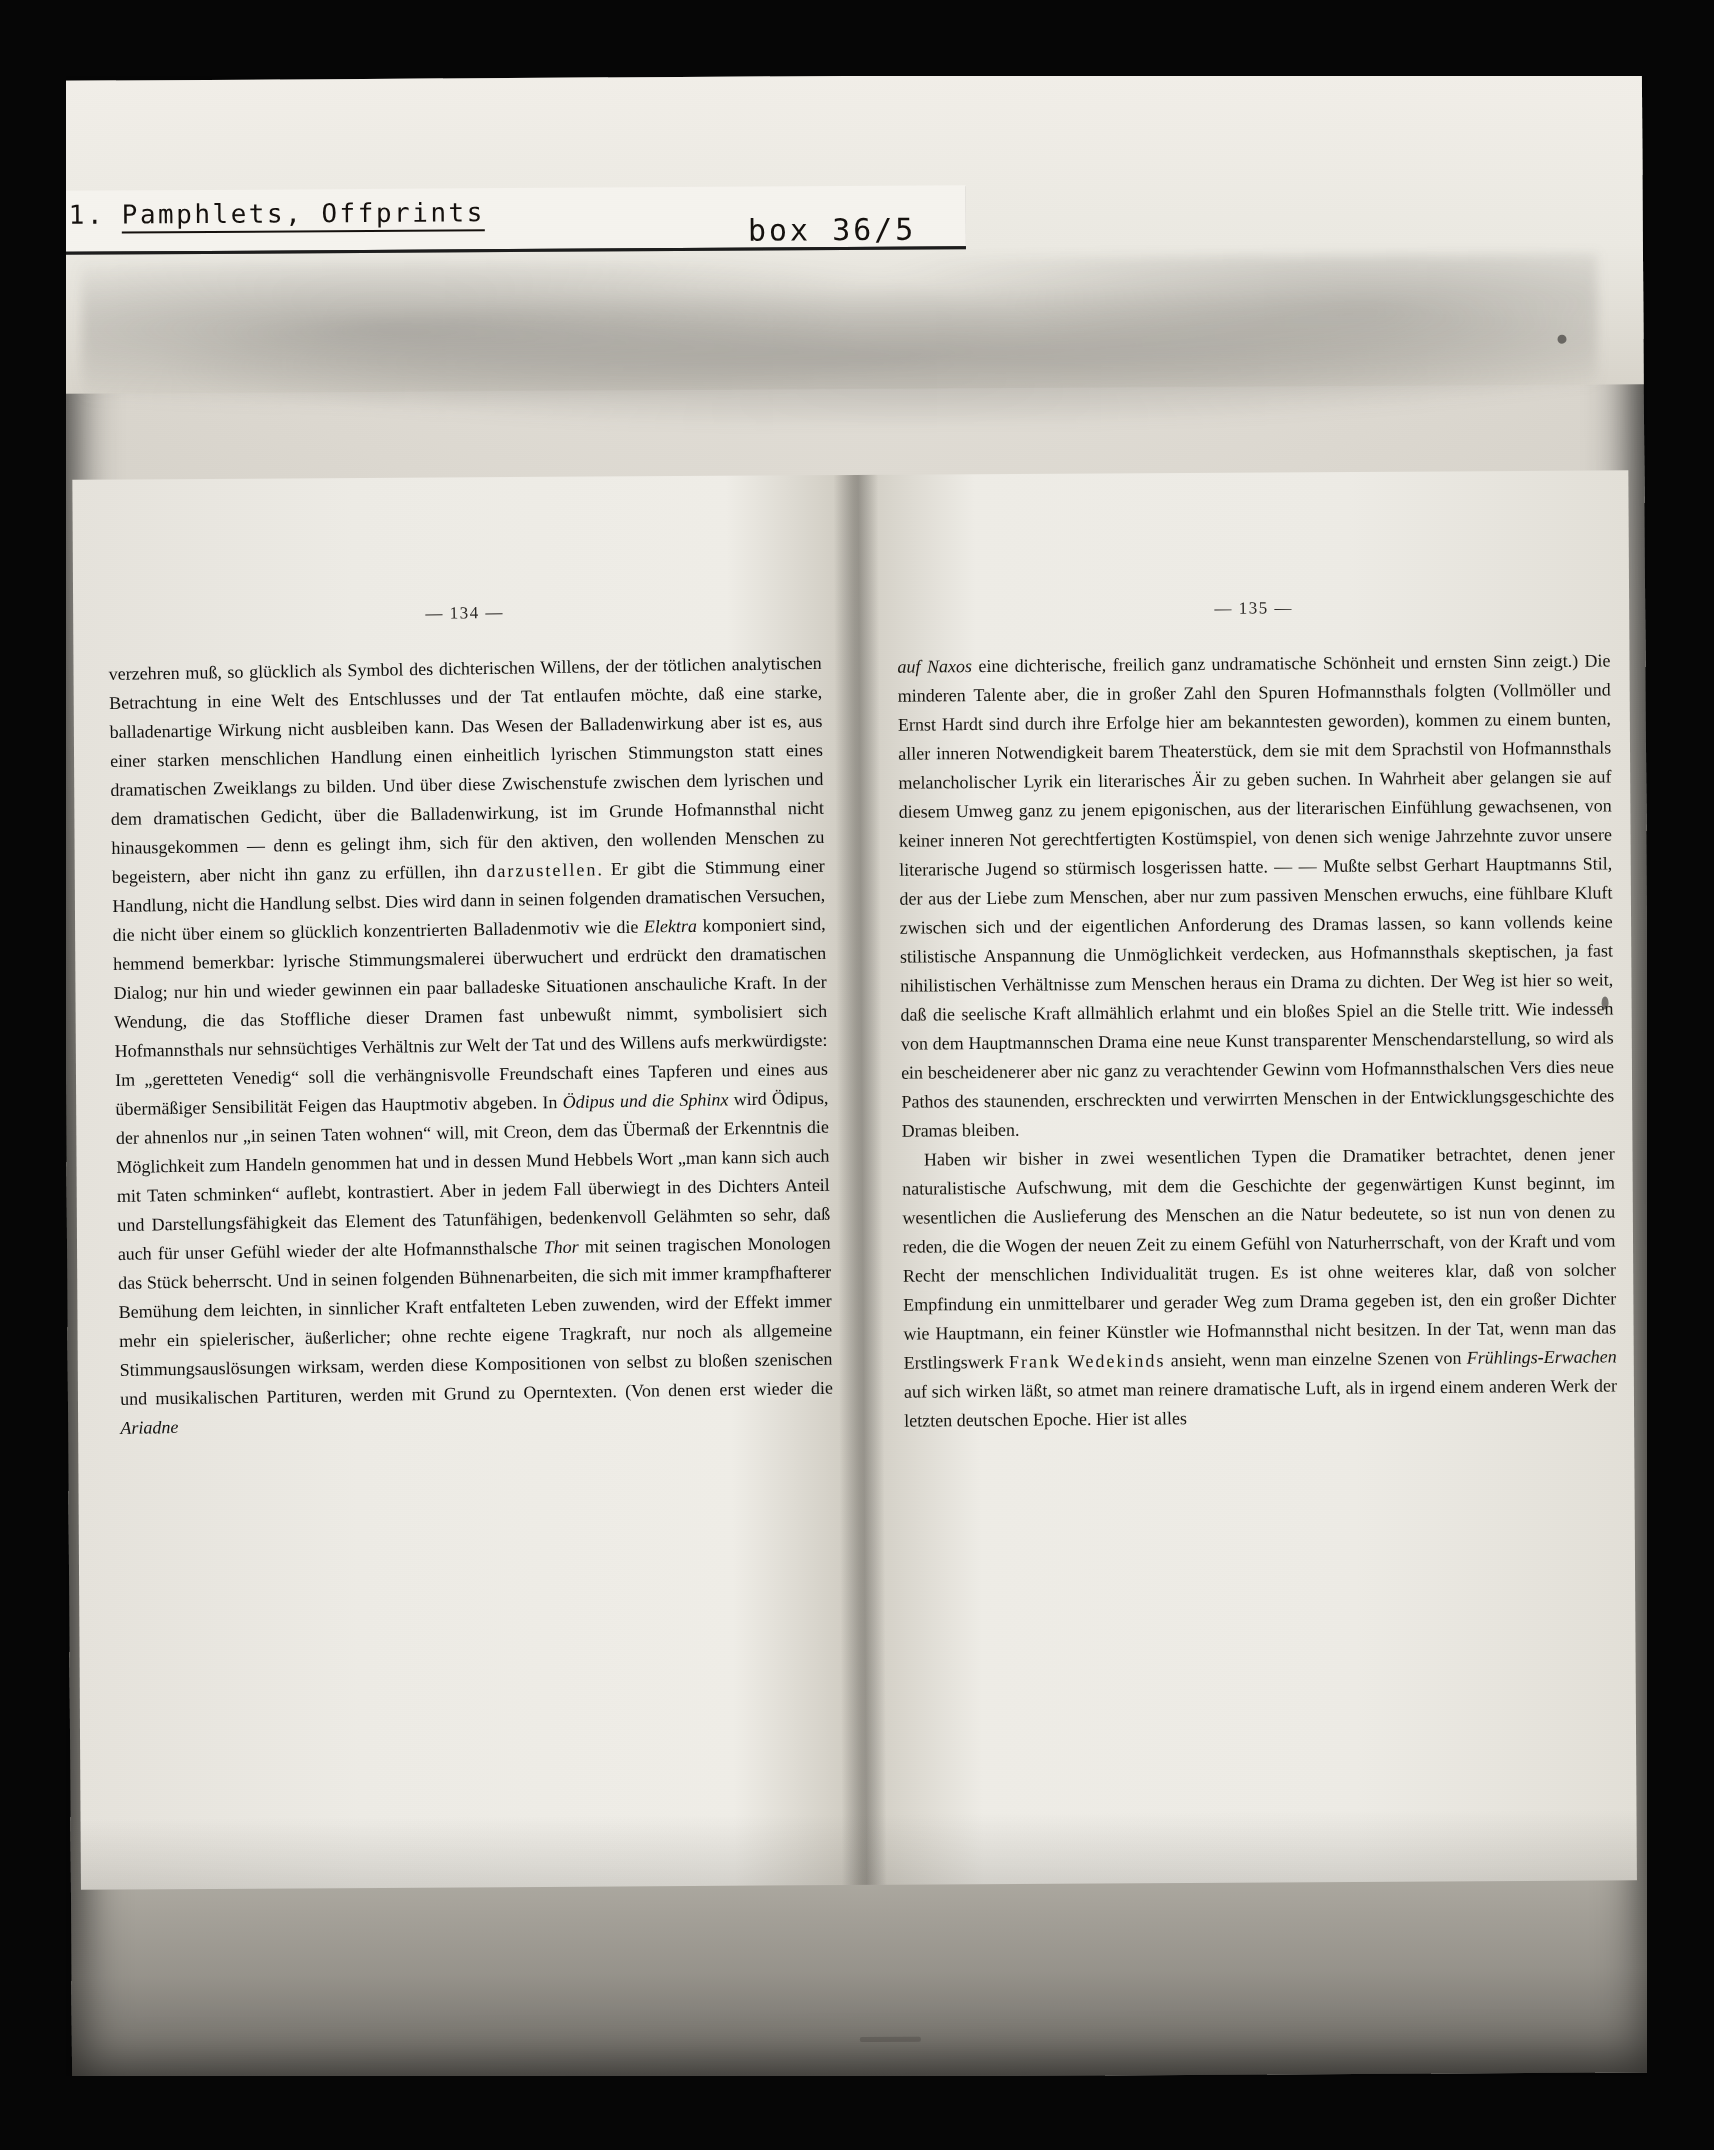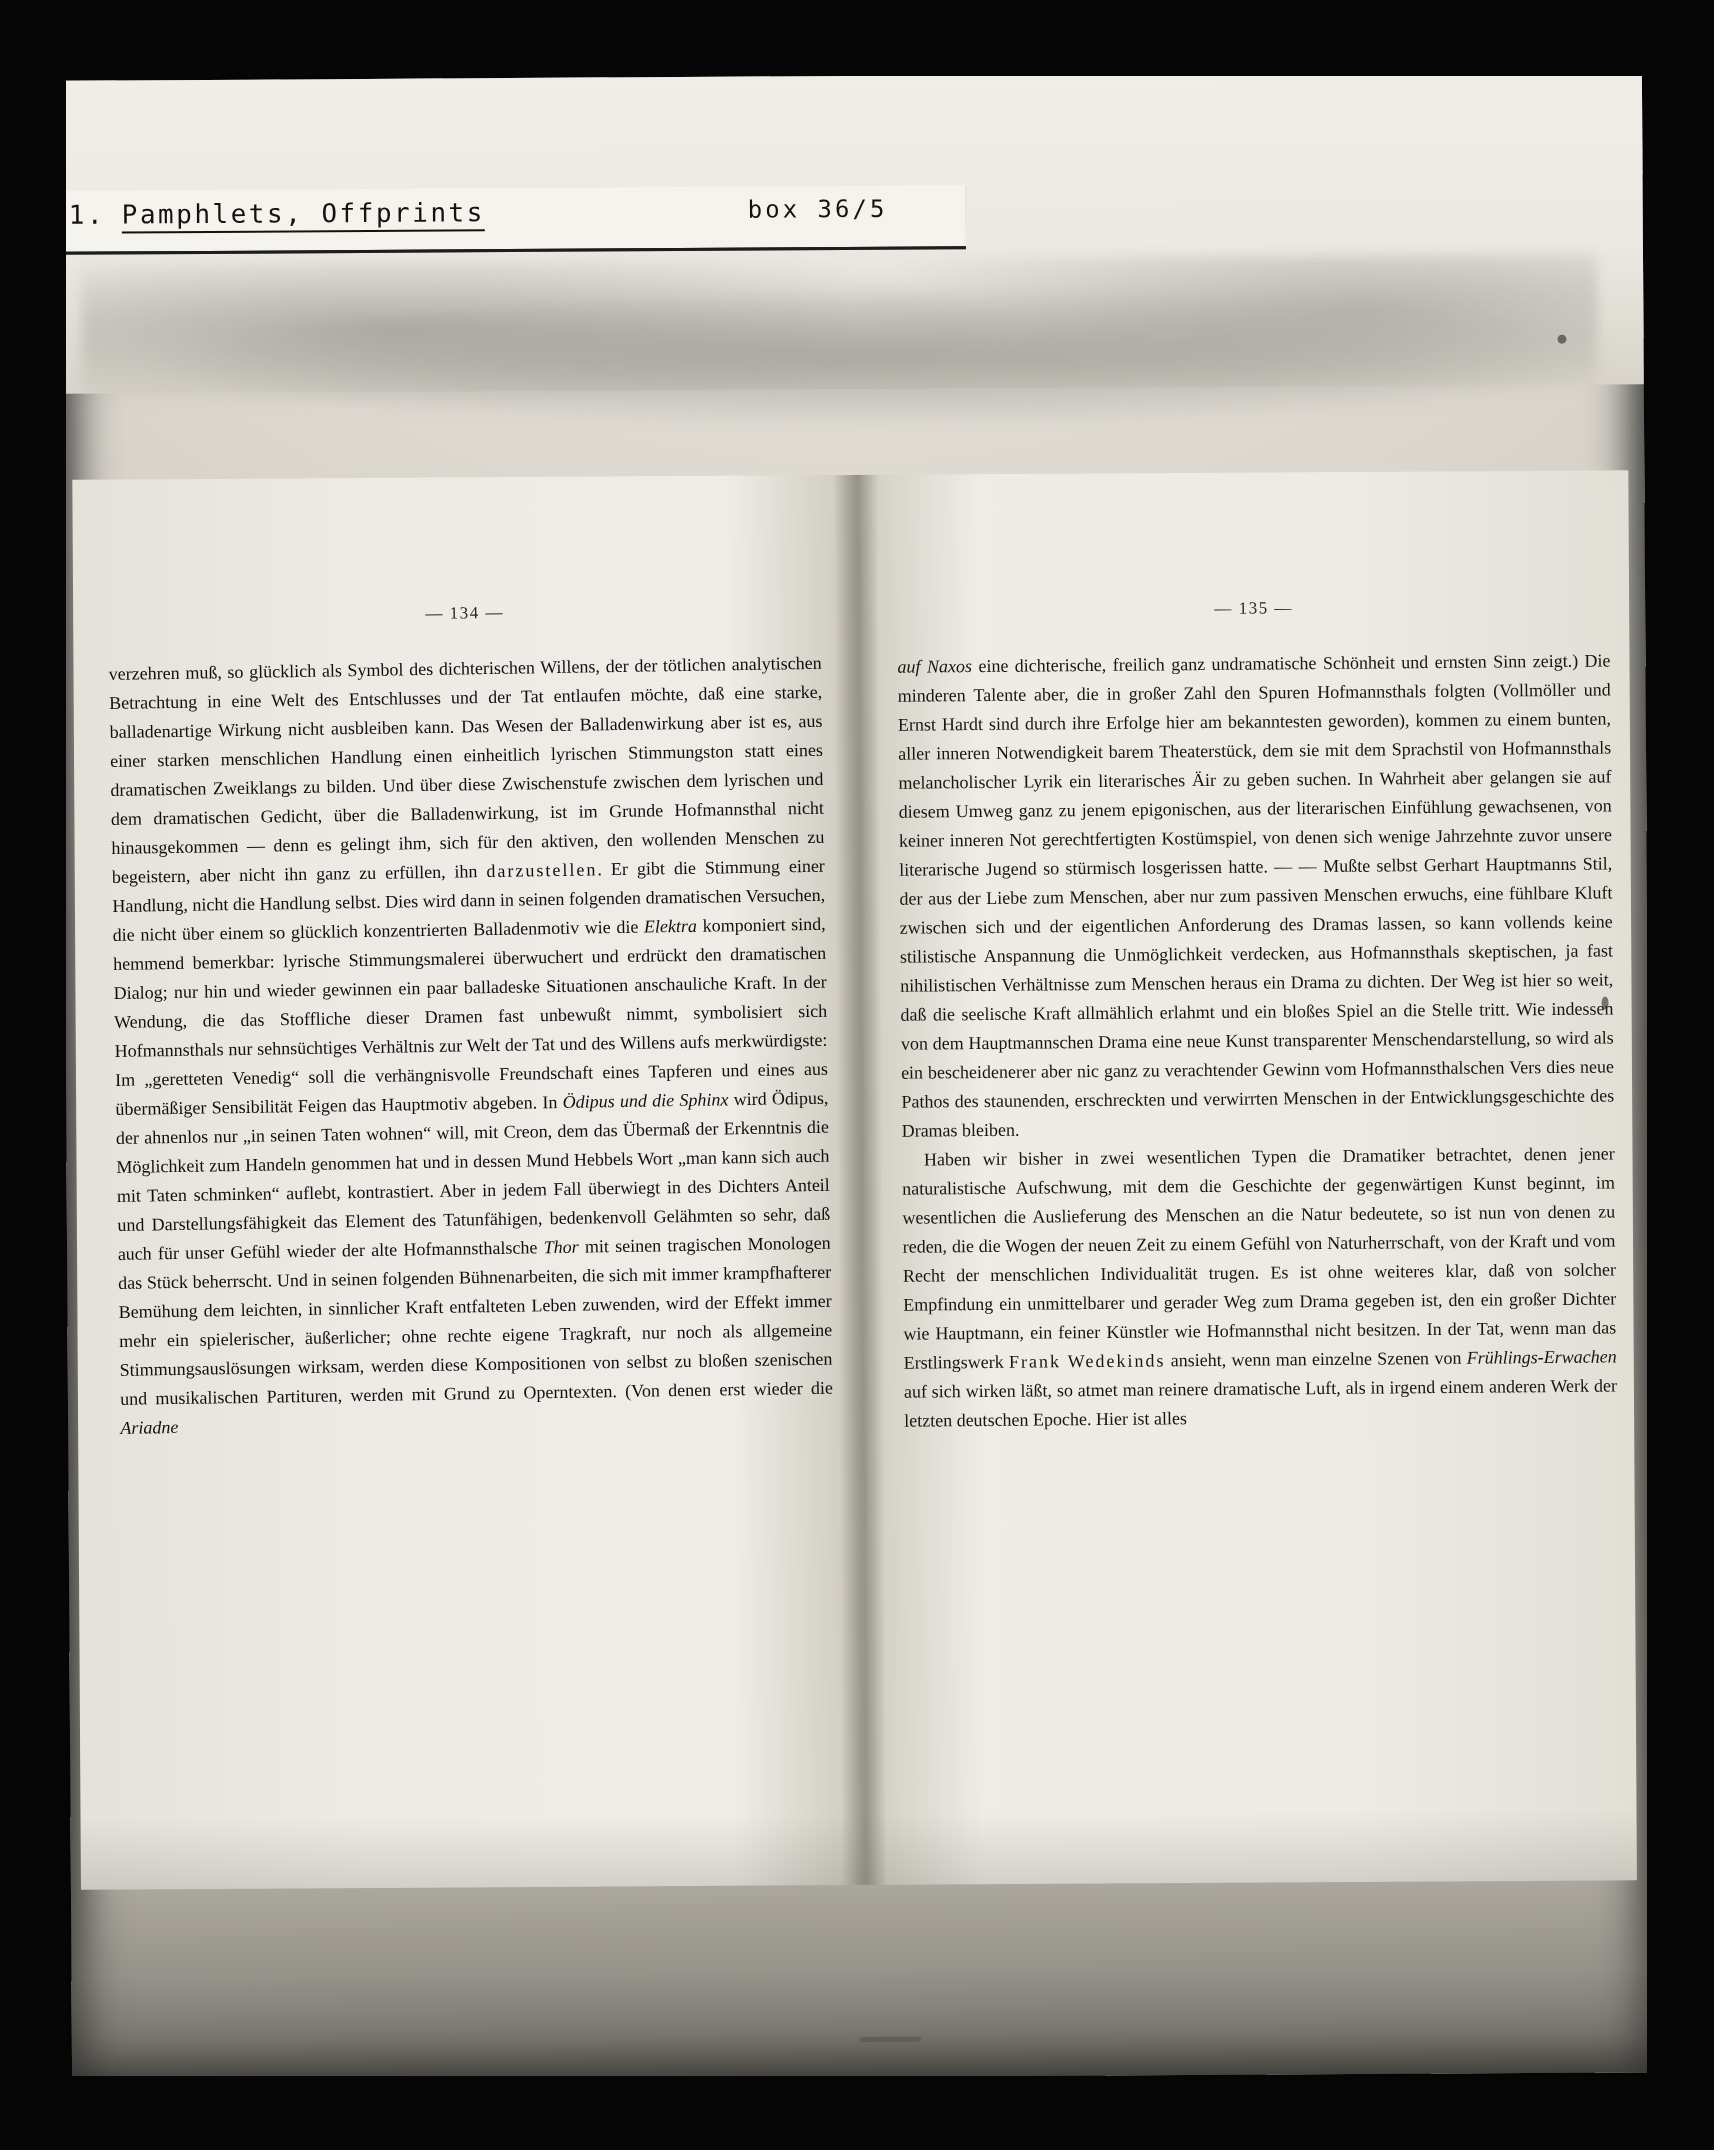--- a/index.html
+++ b/index.html
@@ -97,23 +97,23 @@
     top: 9px;
     font-family: "DejaVu Sans Mono", monospace;
     font-size: 26px;
     letter-spacing: 2.5px;
     color: #15110e;
   }
   #label-text u { text-decoration: none; border-bottom: 2px solid #15110e; padding-bottom: 2px;}
   #label-box {
     position: absolute;
     left: 687px;
-    top: 9px;
+    top: 26px;
     font-family: "DejaVu Sans Mono", monospace;
-    font-size: 24px;
+    font-size: 30px;
     letter-spacing: 3px;
     color: #15110e;
     white-space: nowrap;
   }
 
   
   #book {
     position: absolute;
     left: 10px;
     top: 399px;

